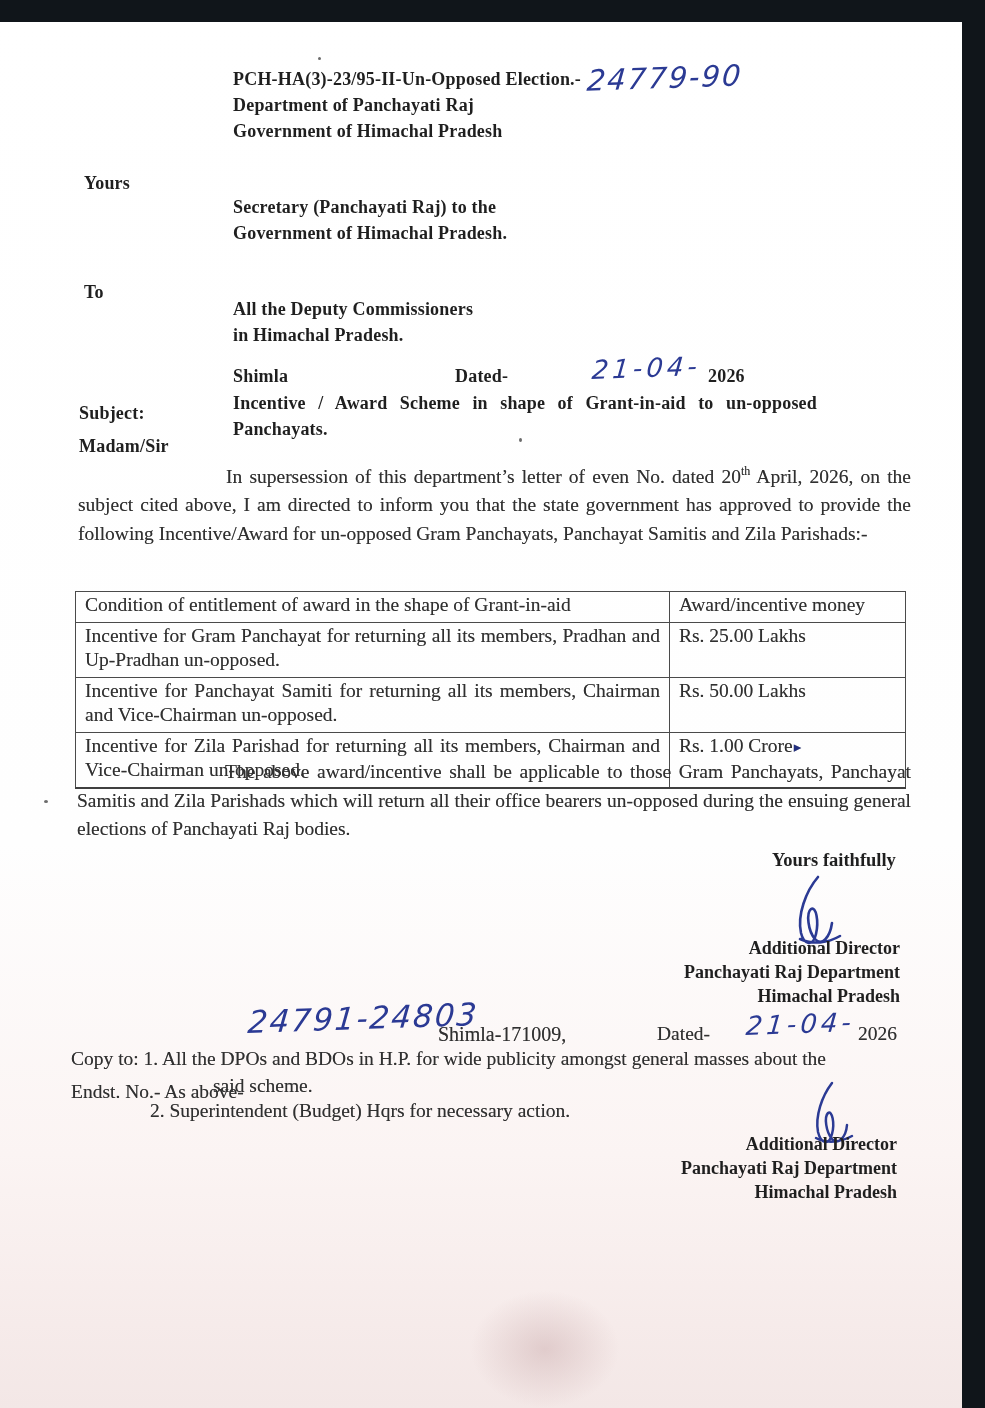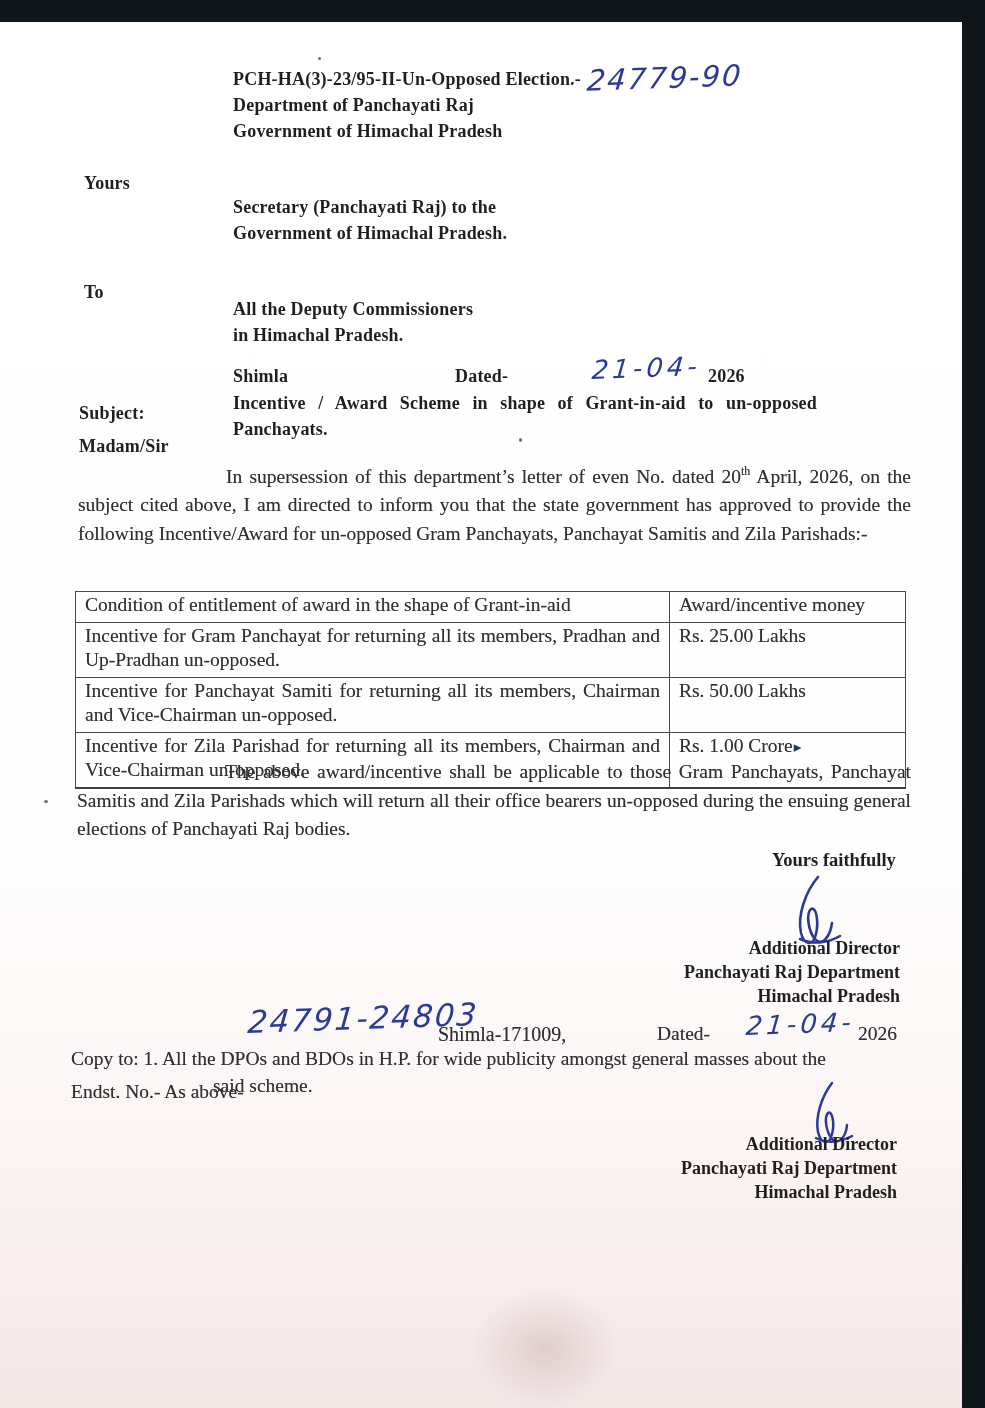--- a/index.html
+++ b/index.html
@@ -109,20 +109,21 @@
 
   <div class="abs txt" style="left:71px;top:1078px;white-space:nowrap;">Endst. No.- As above-</div>
   <div class="abs hw" style="left:248px;top:1000px;font-size:31px;letter-spacing:2px;">24791-24803</div>
   <div class="abs txt" style="left:438px;top:1020px;font-size:20px;">Shimla-171009,</div>
   <div class="abs txt" style="left:657px;top:1020px;">Dated-</div>
   <div class="abs hw" style="left:746px;top:1009px;font-size:26px;letter-spacing:4px;">21-04-</div>
   <div class="abs txt" style="left:858px;top:1020px;">2026</div>
 
   <div class="abs txt" style="left:71px;top:1045px;width:845px;text-align:left;font-size:19.5px;">Copy to: 1. All the DPOs and BDOs in H.P. for wide publicity amongst general masses about the</div>
   <div class="abs txt" style="left:213px;top:1072px;">said scheme.</div>
+  <div class="abs txt" style="left:150px;top:1097px;font-size:19.5px;">2. Superintendent (Budget) Hqrs for necessary action.</div>
 
   <svg class="abs" style="left:802px;top:1080px;" width="62" height="72" viewBox="0 0 62 72">
     <path d="M30,3 C20,16 13,36 16,52 C19,64 27,66 30,54 C33,43 30,30 26,33 C22,37 24,52 30,59 C36,66 44,57 45,45 M14,58 C25,64 39,62 50,56" fill="none" stroke="#2b3a94" stroke-width="2.5" stroke-linecap="round"></path>
   </svg>
   <div class="abs sig-block" style="right:88px;top:1132px;">
     <div>Additional Director</div>
     <div>Panchayati Raj Department</div>
     <div>Himachal Pradesh</div>
   </div>
 

